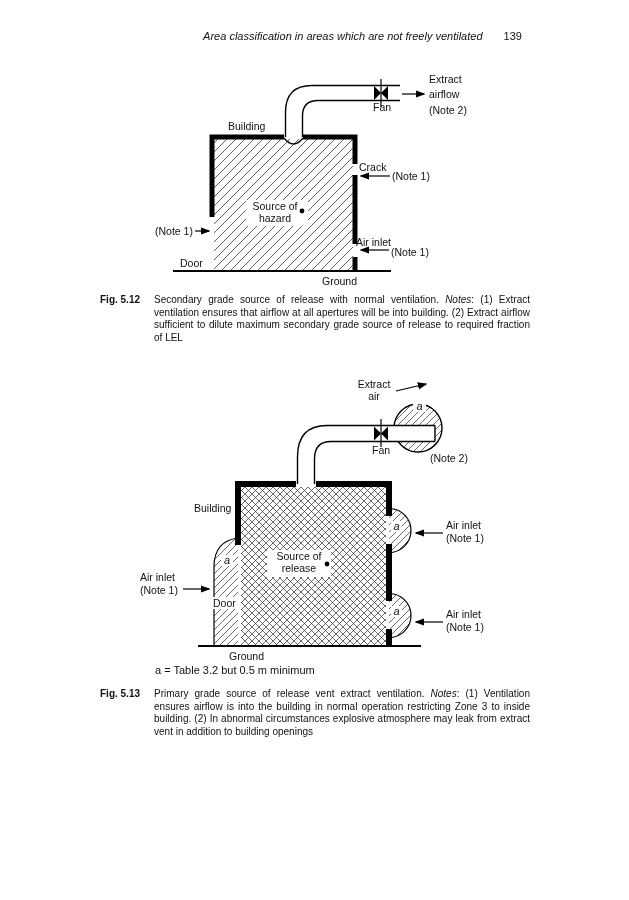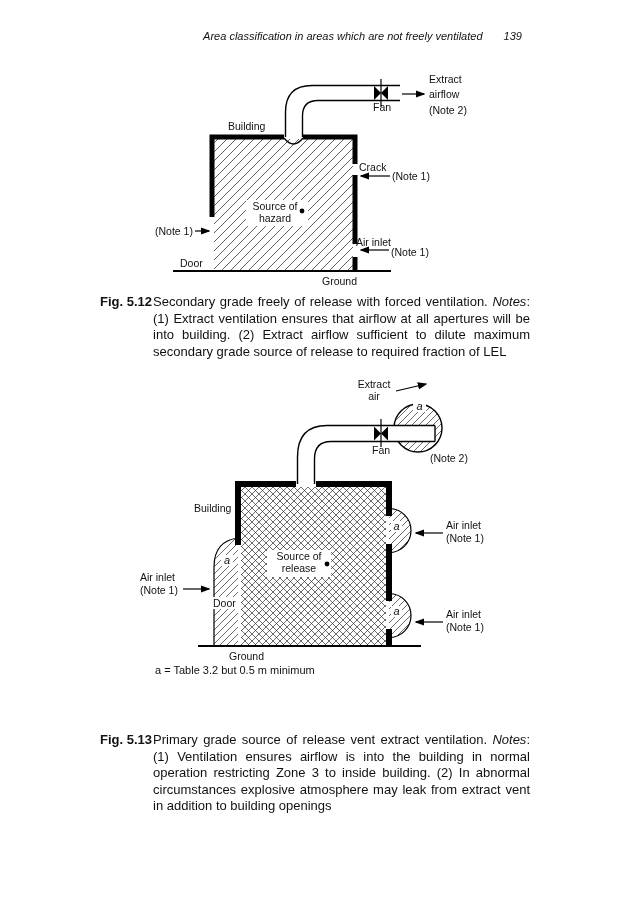--- a/index.html
+++ b/index.html
@@ -1,33 +1,33 @@
 <!DOCTYPE html>
 <html><head>
 <meta charset="utf-8">
 <style>
   html,body{margin:0;padding:0;background:#e9e9e9;}
   #page{position:relative;width:629px;height:900px;background:#ffffff;margin:0 auto;
         font-family:"Liberation Sans",sans-serif;color:#111;overflow:hidden;}
   .header{position:absolute;top:30px;left:0;right:0;text-align:center;
           padding-left:96px;font-size:11px;}
   .header .title{font-style:italic;}
-  .header .pageno{margin-left:21px;font-style:italic;}
+  .header .pageno{margin-left:21px;}
   svg.fig{position:absolute;left:0;}
   #fig12-svg{top:60px;}
   #fig13-svg{top:375px;}
   svg text{font-family:"Liberation Sans",sans-serif;font-size:10.5px;fill:#111;}
   svg text.small-a{font-style:italic;font-size:11px;}
   svg text.eqnote{font-size:11px;}
-  .caption{position:absolute;left:100px;width:430px;display:flex;gap:1px;
-           font-size:13px;line-height:1.27;}
+  .caption{position:absolute;left:100px;width:430px;display:flex;gap:14px;
+           font-size:10px;line-height:1.27;}
   .caption .fig-label{font-weight:bold;white-space:nowrap;}
   .caption .fig-text{flex:1;text-align:justify;}
   #fig12-caption{top:294px;}
-  #fig13-caption{top:688px;margin-top:44px;}
+  #fig13-caption{top:688px;}
 </style>
 </head>
 <body>
 
 <div id="page">
 
   <div class="header">
     <span class="title">Area classification in areas which are not freely ventilated</span><span class="pageno">139</span>
   </div>
 
@@ -78,21 +78,21 @@
     <text x="275" y="162" text-anchor="middle">hazard</text>
     <text x="155" y="175">(Note 1)</text>
     <text x="356" y="186">Air inlet</text>
     <text x="391" y="196">(Note 1)</text>
     <text x="180" y="207">Door</text>
     <text x="322" y="225">Ground</text>
   </svg>
 
   <div class="caption" id="fig12-caption">
     <span class="fig-label">Fig. 5.12</span>
-    <span class="fig-text"><span>Secondary grade freely of release with forced ventilation. </span><i>Notes</i><span>: (1) Extract ventilation ensures that airflow at all apertures will be into building. (2) Extract airflow sufficient to dilute maximum secondary grade source of release to required fraction of LEL</span></span>
+    <span class="fig-text"><span>Secondary grade source of release with normal ventilation. </span><i>Notes</i><span>: (1) Extract ventilation ensures that airflow at all apertures will be into building. (2) Extract airflow sufficient to dilute maximum secondary grade source of release to required fraction of LEL</span></span>
   </div>
 
   <svg id="fig13-svg" class="fig" width="629" height="310" viewBox="0 0 629 310">
     <defs>
       <pattern id="cross2" width="7" height="7" patternUnits="userSpaceOnUse">
         <path d="M0,7 L7,0 M-1,1 L1,-1 M6,8 L8,6 M0,0 L7,7 M-1,6 L1,8 M6,-1 L8,1" stroke="#2b2b2b" stroke-width="0.7" fill="none"></path>
       </pattern>
       <pattern id="hatch2" width="7" height="7" patternUnits="userSpaceOnUse">
         <path d="M0,7 L7,0 M-1.5,1.5 L1.5,-1.5 M5.5,8.5 L8.5,5.5" stroke="#2b2b2b" stroke-width="0.7" fill="none"></path>
       </pattern>

